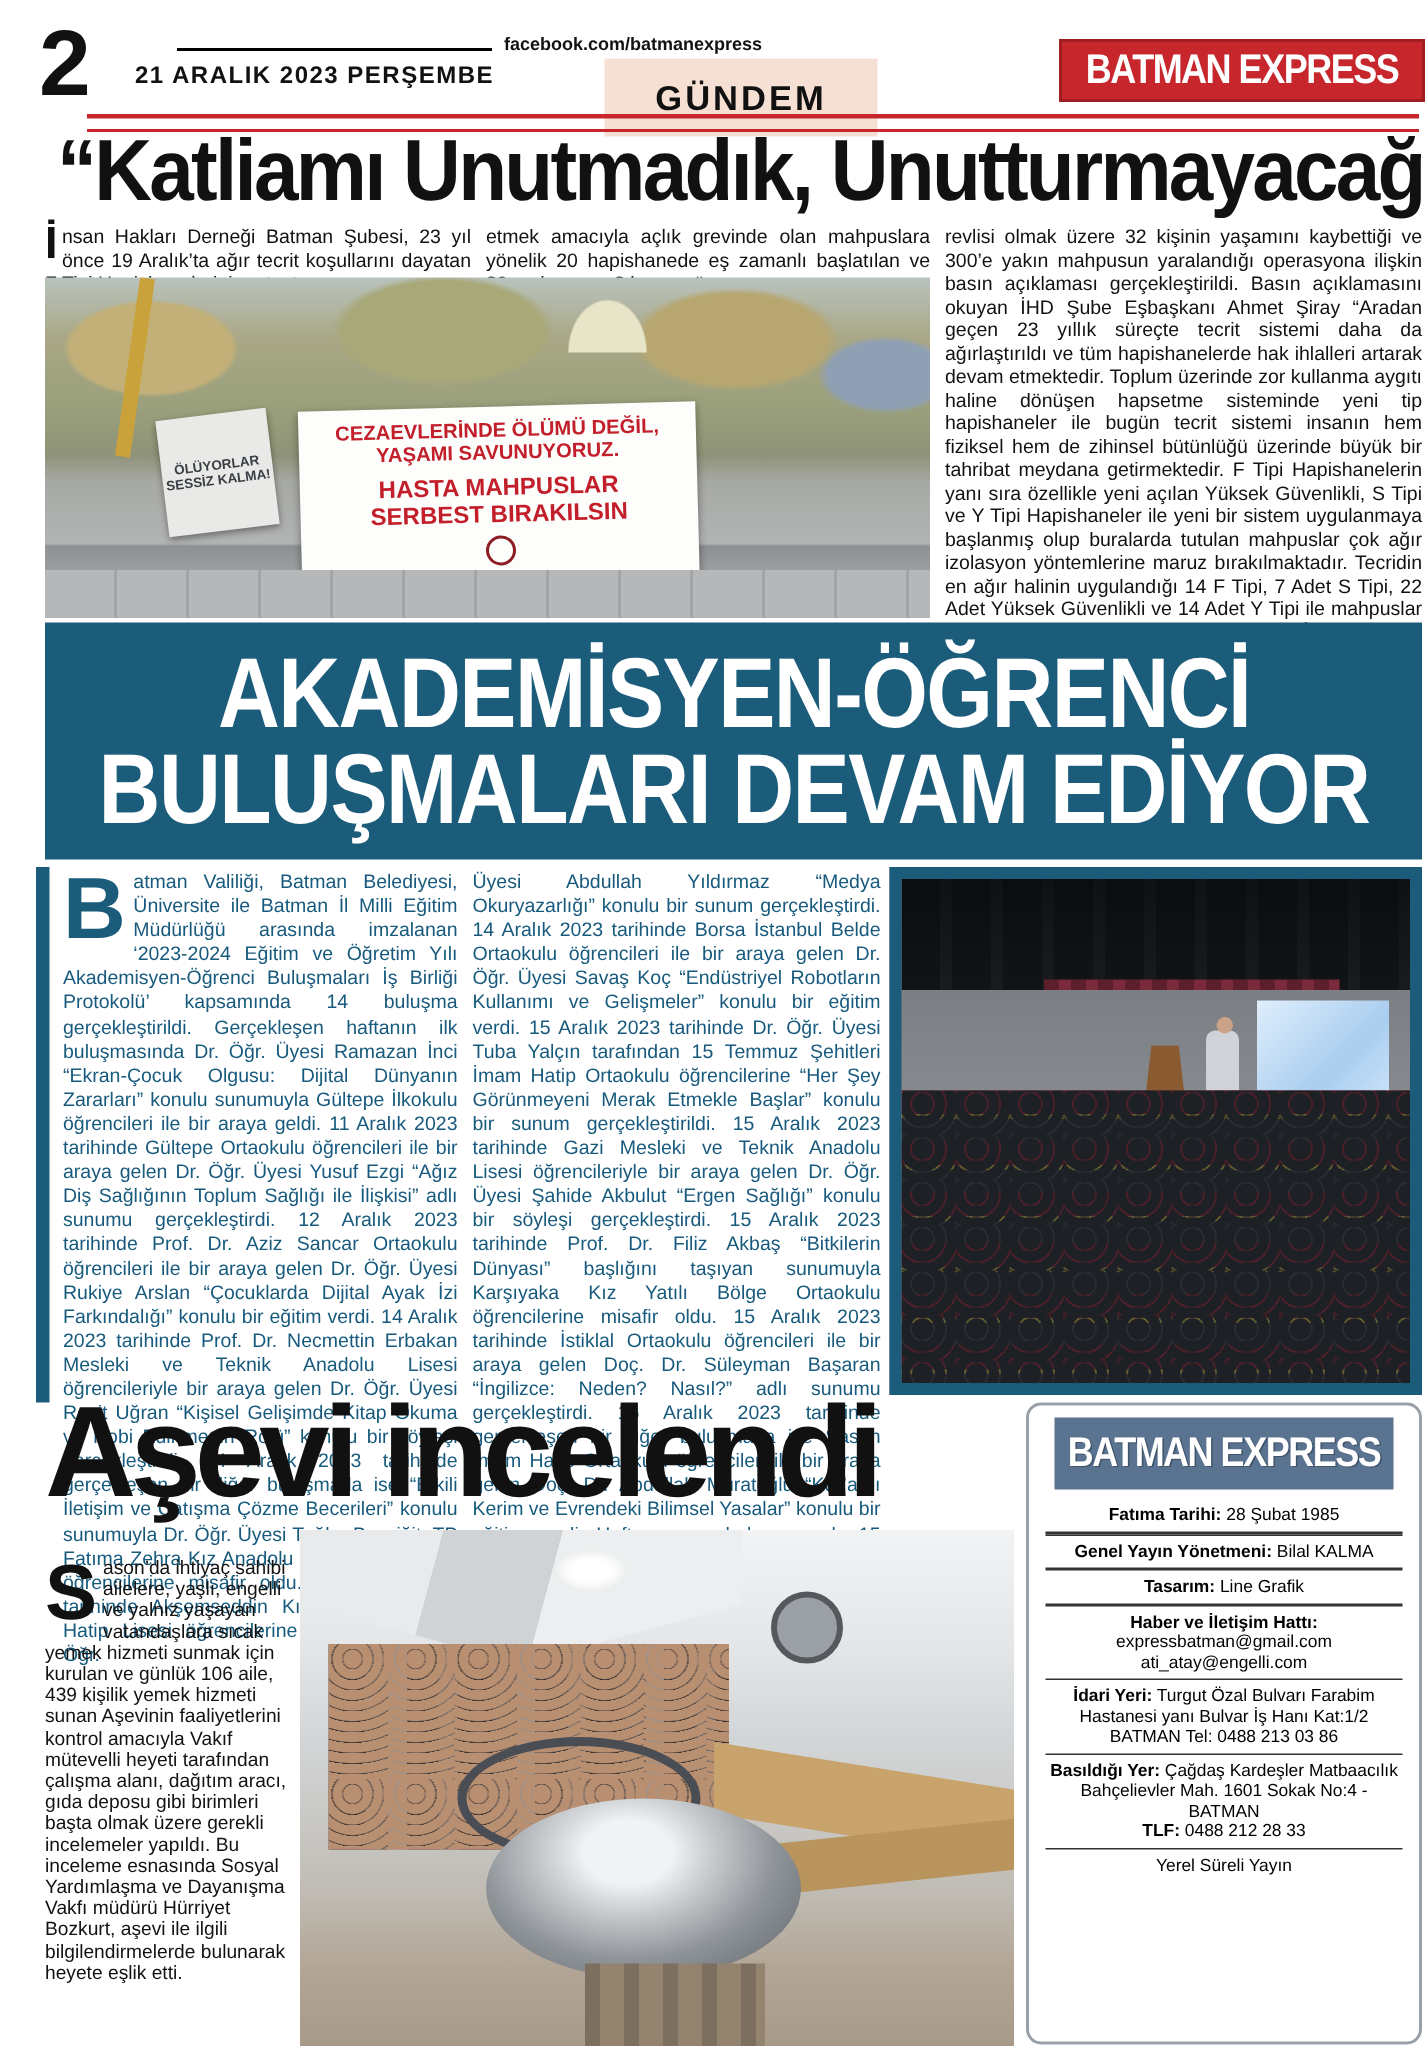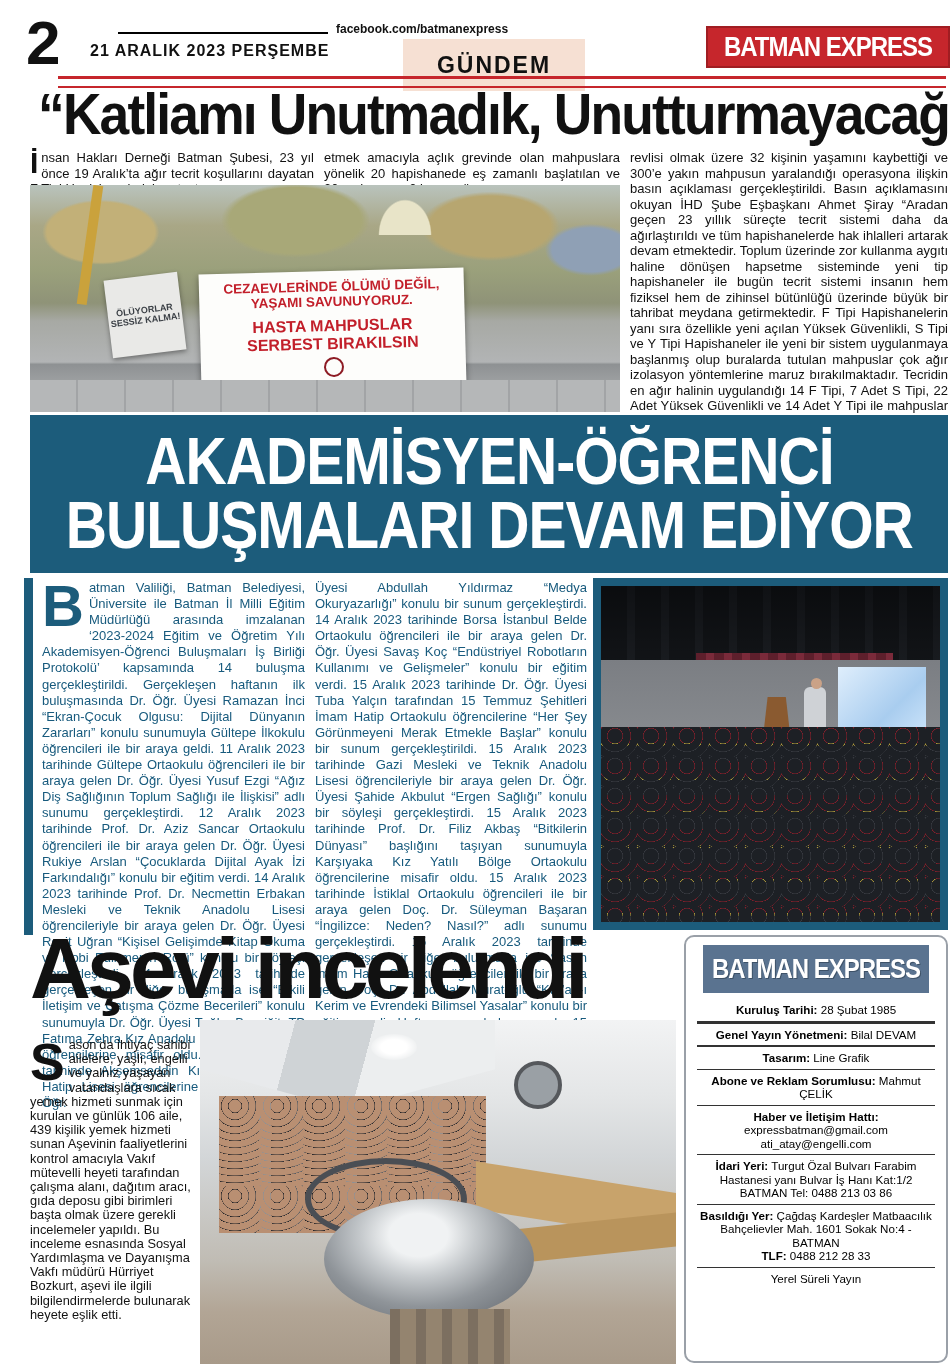--- a/index.html
+++ b/index.html
@@ -199,43 +199,40 @@
   <div class="abs p3-pot1"></div>
   <div class="abs p3-stand"></div>
 </div>
 
 <div class="abs masthead">
   <div class="m-logo">
     <span>BATMAN EXPRESS</span>
   </div>
 
   <div class="m-row">
-    <b>Kuruluş Tarihi:</b><span> 28 Şubat 1985</span>
-  </div>
-  <div class="m-sep"></div>
-
-  <div class="m-sep"></div>
-
-  <div class="m-sep"></div>
-
-  <div class="m-row">
-    <b>Genel Yayın Yönetmeni:</b><span> Bilal DEVAM</span>
+    <b>Fatıma Tarihi:</b><span> 28 Şubat 1985</span>
+  </div>
+  <div class="m-sep"></div>
+
+  <div class="m-sep"></div>
+
+  <div class="m-sep"></div>
+
+  <div class="m-row">
+    <b>Genel Yayın Yönetmeni:</b><span> Bilal KALMA</span>
   </div>
   <div class="m-sep"></div>
 
   <div class="m-sep"></div>
 
   <div class="m-row">
     <b>Tasarım:</b><span> Line Grafik</span>
   </div>
   <div class="m-sep"></div>
 
-  <div class="m-row">
-    <b>Abone ve Reklam Sorumlusu:</b><span> Mahmut ÇELİK</span>
-  </div>
   <div class="m-sep"></div>
 
   <div class="m-row">
     <b class="stacklbl">Haber ve İletişim Hattı:</b>
     <span style="display:block">expressbatman@gmail.com</span>
     <span style="display:block">ati_atay@engelli.com</span>
   </div>
   <div class="m-sep"></div>
 
   <div class="m-row">

